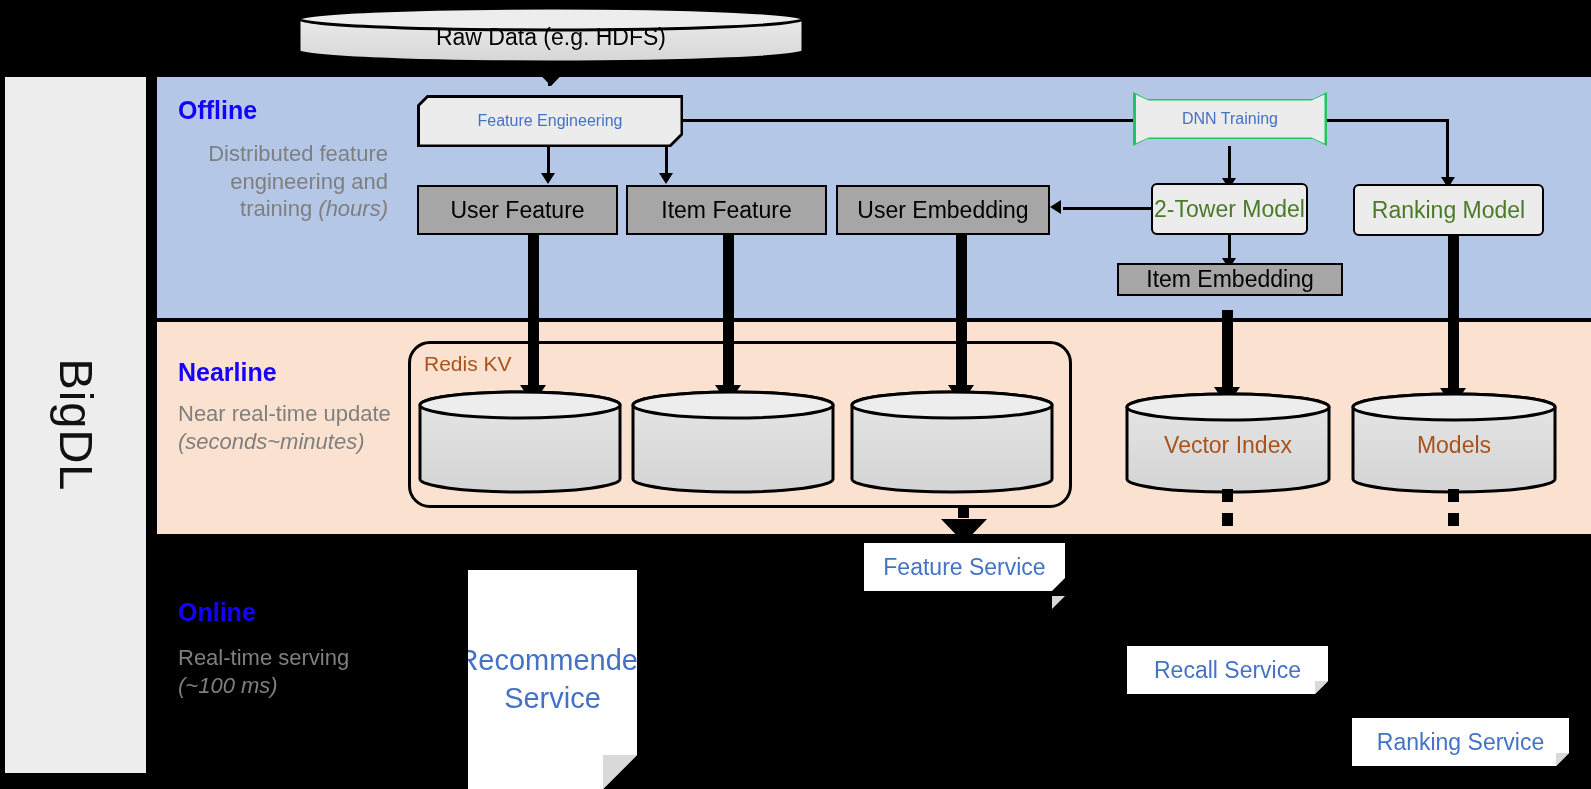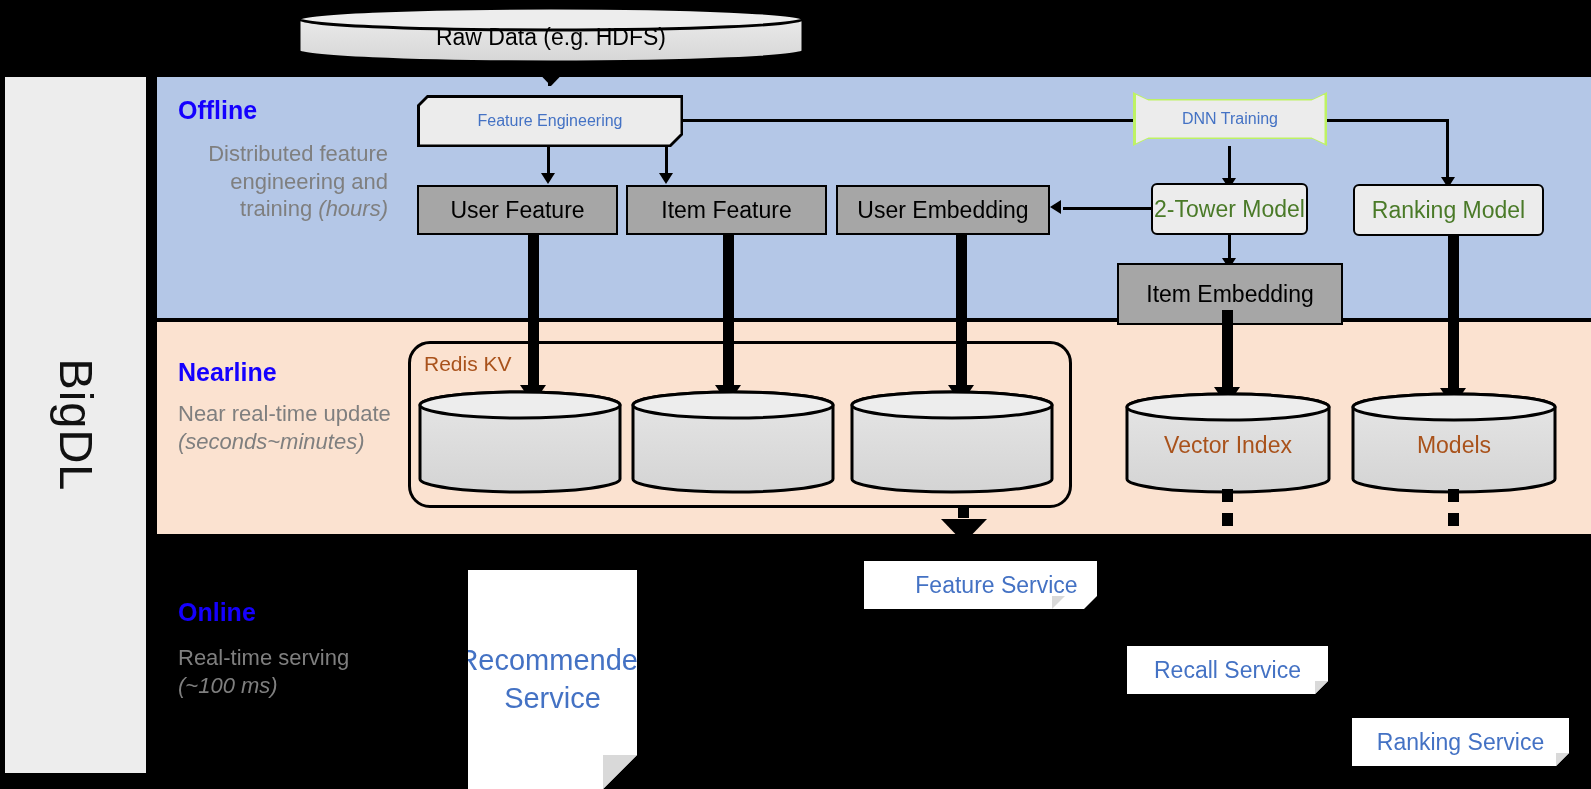--- a/index.html
+++ b/index.html
@@ -42,21 +42,21 @@
   
   .proc{background:#ececec;border:2.5px solid #000;font-size:23px;}
   .proc.rounded{border-radius:6px;}
   .flagshape-wrap{position:absolute;background:#000;
     clip-path:polygon(10px 0,100% 0,100% calc(100% - 12px),calc(100% - 12px) 100%,0 100%,0 10px);}
   .flagshape-inner{position:absolute;left:2.5px;top:2.5px;right:2.5px;bottom:2.5px;
     background:#ececec;display:flex;align-items:center;justify-content:center;
     clip-path:polygon(9px 0,100% 0,100% calc(100% - 11px),calc(100% - 11px) 100%,0 100%,0 9px);}
 
   
-  .notch-wrap{position:absolute;background:#bef264;
+  .notch-wrap{position:absolute;background:#22c55e;
     clip-path:polygon(0 0,14px 7px,calc(100% - 14px) 7px,100% 0,100% 100%,calc(100% - 14px) calc(100% - 7px),14px calc(100% - 7px),0 100%);}
   .notch-inner{position:absolute;left:2.5px;top:2.5px;right:2.5px;bottom:2.5px;
     background:#ececec;display:flex;align-items:center;justify-content:center;
     clip-path:polygon(0 0,13px 6px,calc(100% - 13px) 6px,100% 0,100% 100%,calc(100% - 13px) calc(100% - 6px),13px calc(100% - 6px),0 100%);}
 
   .txt-blue{color:#4472c4;}
   .txt-green{color:#4a7a28;}
   .txt-brown{color:#a9521b;}
   .txt-black{color:#000;}
 
@@ -184,21 +184,21 @@
   <div class="box proc rounded" style="left:1353px;top:184px;width:191px;height:52px;">
     <span class="txt-green">Ranking Model</span>
     </div>
 
   <div class="hline" style="left:1063px;top:207px;width:90px;height:3px;"></div>
   <div class="ahead-l thin-l" style="left:1050px;top:200px;"></div>
 
   <div class="vline" style="left:1228px;top:235px;width:2.5px;height:26px;"></div>
   <div class="ahead-d thin-d" style="left:1222px;top:258px;"></div>
 
-  <div class="box gray-box" style="left:1117px;top:263px;width:226px;height:62px;">
+  <div class="box gray-box" style="left:1117px;top:263px;width:226px;height:33px;">
     <span>Item Embedding</span>
     </div>
 
   <div class="vline" style="left:528px;top:235px;width:11px;height:155px;"></div>
   <div class="ahead-d thick-d" style="left:520px;top:385px;"></div>
 
   <div class="vline" style="left:723px;top:235px;width:11px;height:155px;"></div>
   <div class="ahead-d thick-d" style="left:715px;top:385px;"></div>
 
   <div class="vline" style="left:956px;top:235px;width:11px;height:155px;"></div>
@@ -262,21 +262,21 @@
   <div class="vline" style="left:1448px;top:513px;width:11px;height:13px;"></div>
 
   <div class="vline" style="left:958px;top:506px;width:11px;height:12px;"></div>
   <div class="ahead-d fat-d" style="left:941px;top:519px;"></div>
 
   <div id="recommender">
     <span>Recommender Service</span>
   </div>
   <div id="recommender-fold"></div>
 
-  <div class="note" style="left:864px;top:561px;width:201px;height:48px;padding-left:32px;">
+  <div class="note" style="left:864px;top:543px;width:201px;height:48px;">
     <span>Feature Service</span>
     </div>
   <div class="note-fold" style="left:1052px;top:596px;"></div>
 
   <div class="note" style="left:1127px;top:646px;width:201px;height:48px;">
     <span>Recall Service</span>
     </div>
   <div class="note-fold" style="left:1315px;top:681px;"></div>
 
   <div class="note" style="left:1352px;top:718px;width:217px;height:48px;">

